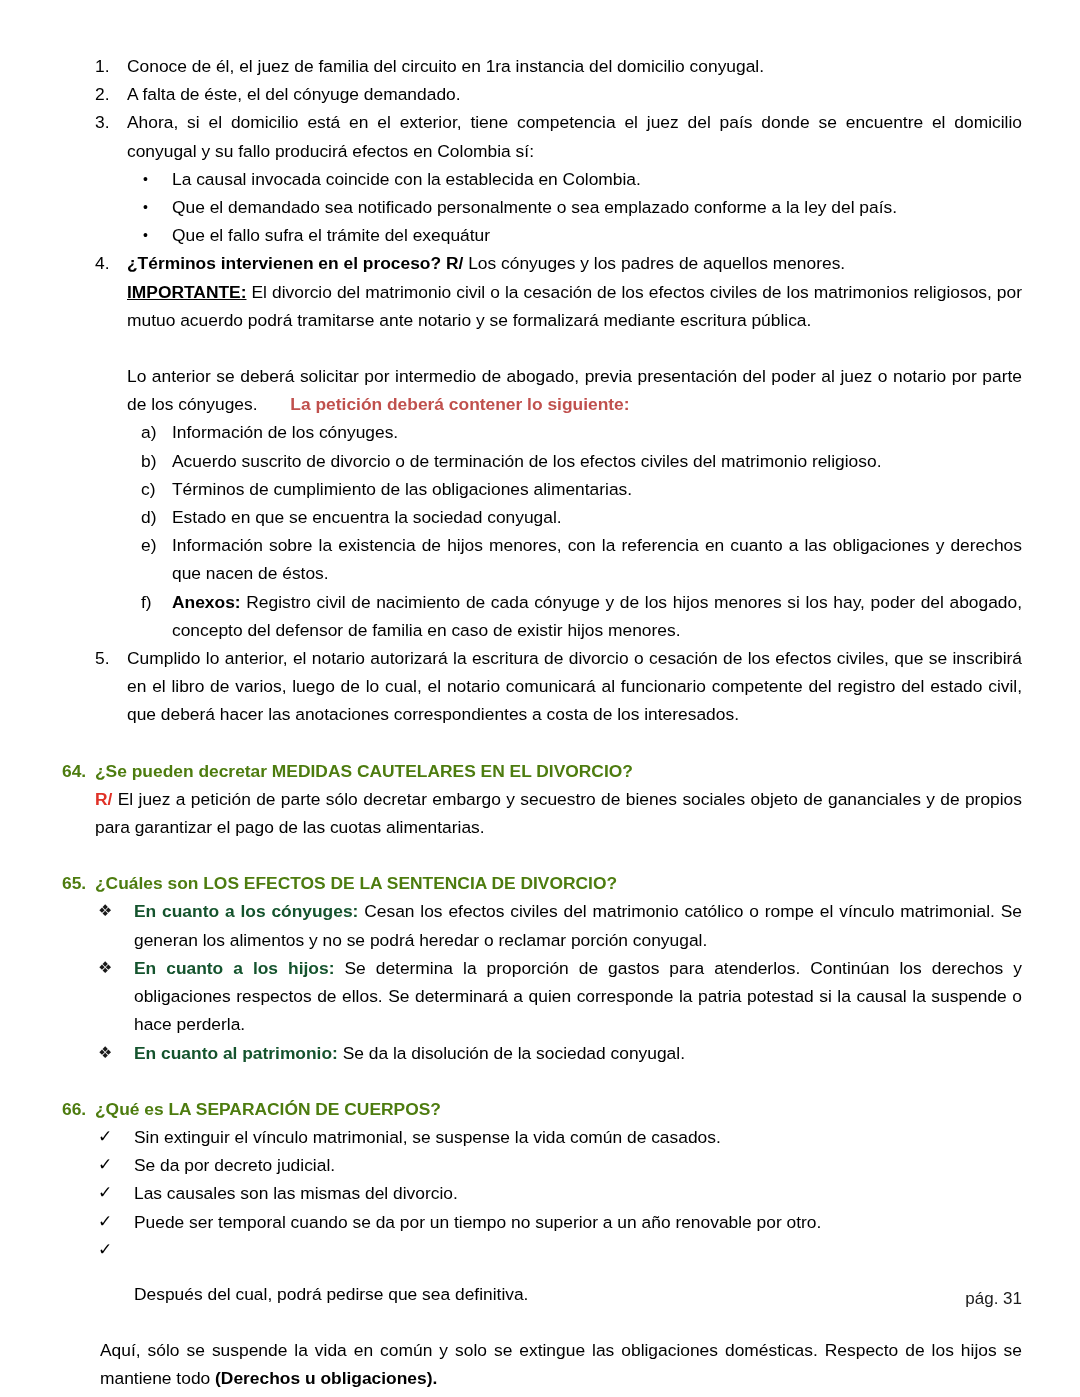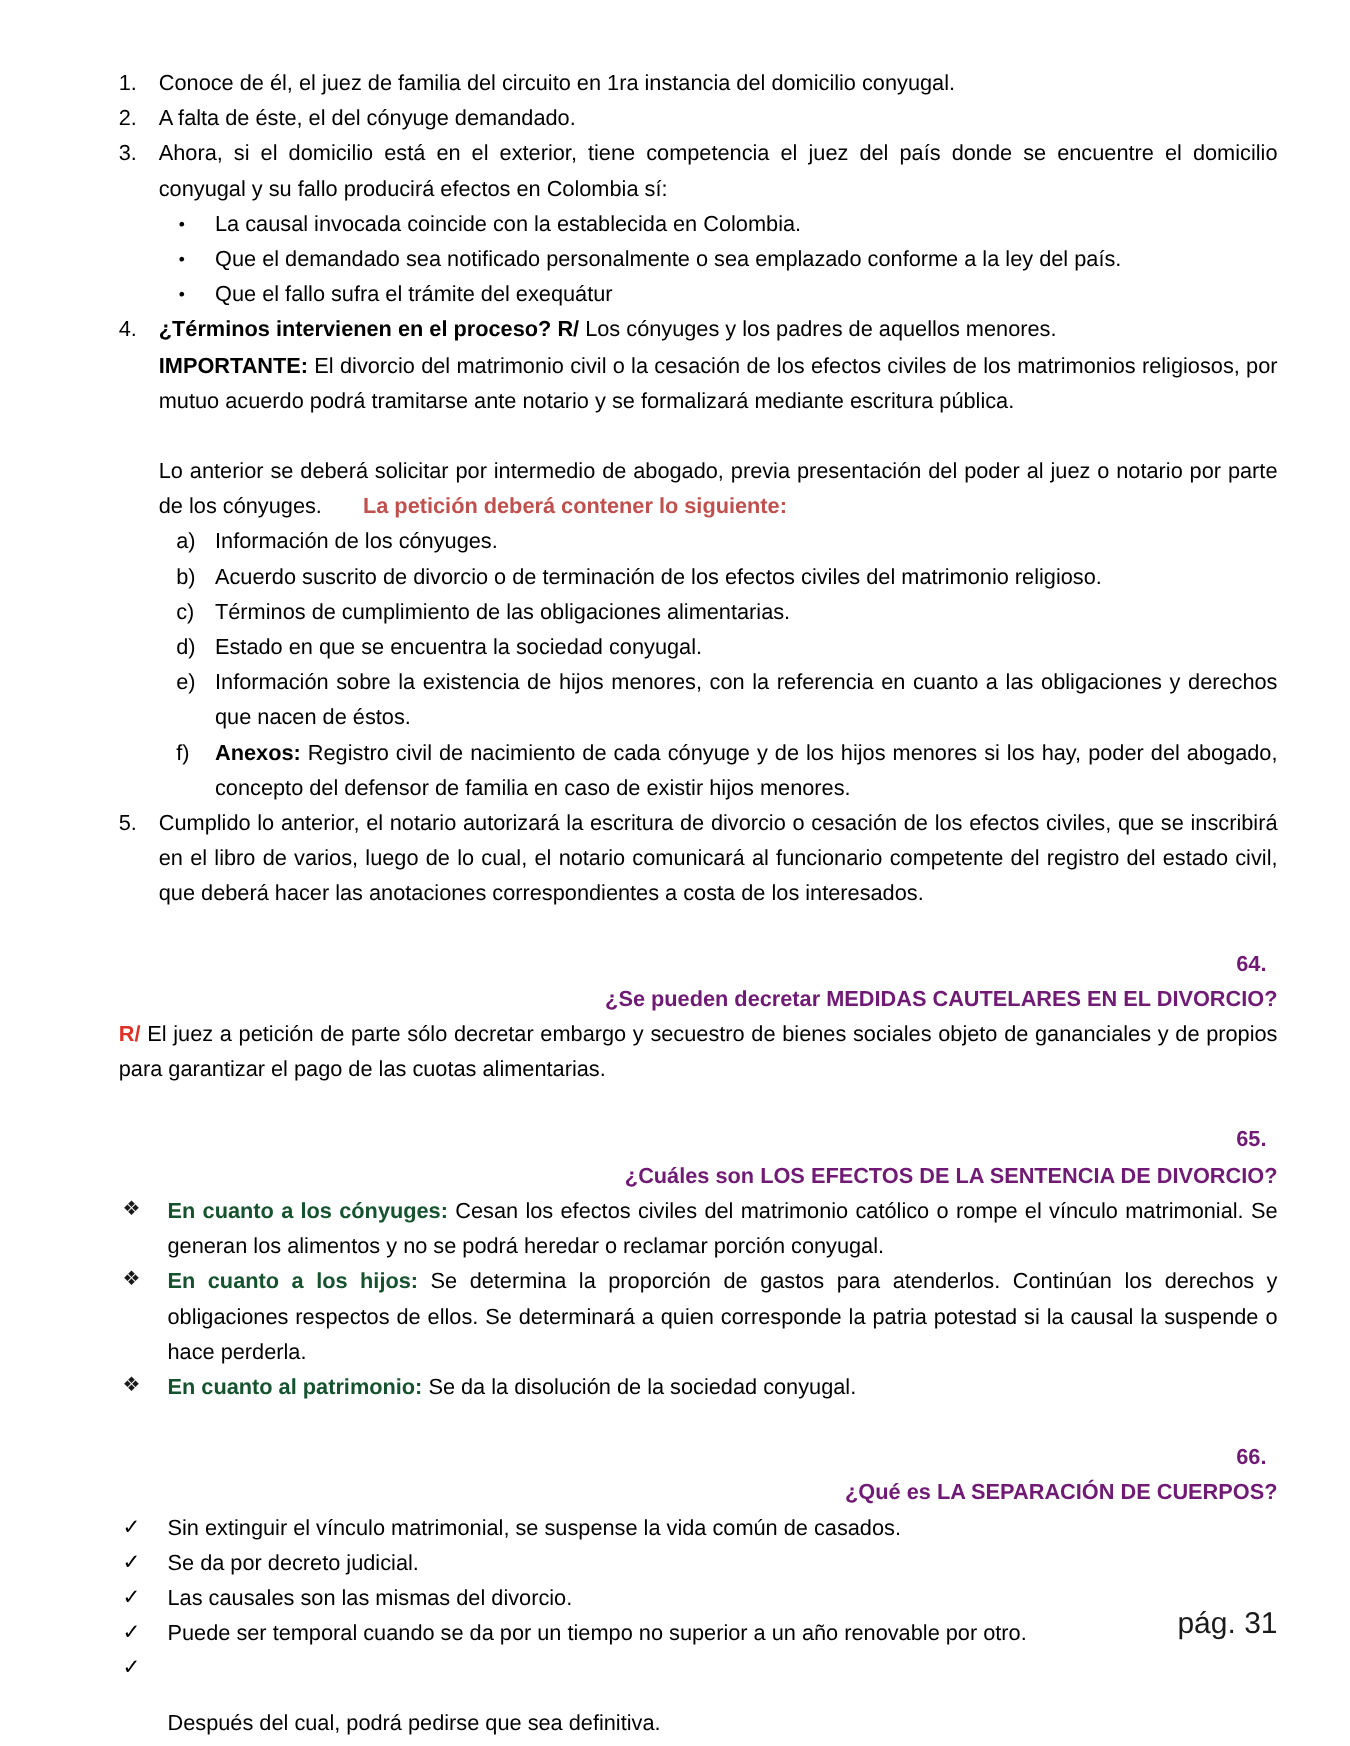--- a/index.html
+++ b/index.html
@@ -65,37 +65,37 @@
   .lvlA { padding-left: 79px; }
   .lvlA > .marker { width: 31px; }
 
   
   .qlist { padding-left: 36px; }
   .qlist > .marker { width: 36px; }
 
   
   .qhead {
     display: flex;
-    align-items: flex-end;
+    align-items: flex-start;
     font-size: 17.4px;
     line-height: 28.2px;
     font-weight: bold;
-    color: #701a75;
-    flex-direction: column;
+    color: #4d7c0f;
   }
   .qhead > .qnum {
     flex: 0 0 auto;
     width: 33px;
   }
   .qhead > .qtext { flex: 1 1 auto; }
 
   
   .b { font-weight: bold; }
   .u-b {
     font-weight: bold;
+    text-decoration: underline;
   }
   .red-b {
     color: #E03127;
     font-weight: bold;
   }
   .crimson-b {
     color: #C0504D;
     font-weight: bold;
     margin-left: 28px;
   }
@@ -110,21 +110,21 @@
   .check {
     color: #000000;
     font-size: 17px;
   }
 
   
   .footer {
     position: absolute;
     right: 58px;
     bottom: 84px;
-    font-size: 24px;
+    font-size: 17px;
     line-height: 28px;
     color: #1a1a1a;
     text-align: right;
     margin-top: 28px;
   }
 </style>
 </head>
 <body>
 
 <div class="page">

